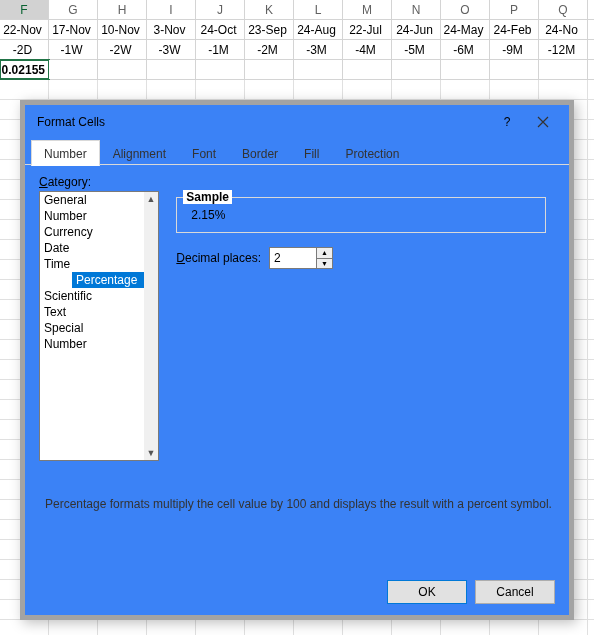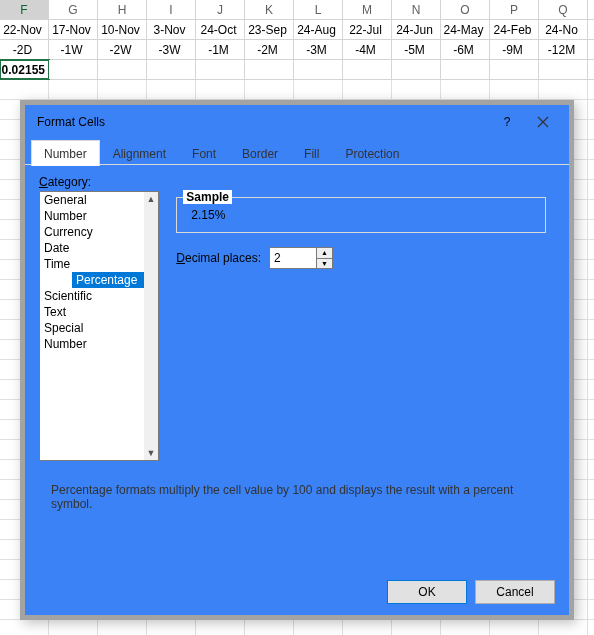--- a/index.html
+++ b/index.html
@@ -39,21 +39,21 @@
 .samplebox { border:1px solid #d9d9d9; padding:10px 8px 10px 8px; position:relative; margin-top:6px;}
 .samplebox .legend { position:absolute; top:-8px; left:6px; background:#fff; padding:0 3px; font-size:12px;font-weight:bold; }
 .sampletxt { padding-left:6px; }
 .decrow { margin-top:14px; display:flex; align-items:center; }
 .decrow label span.u { text-decoration:underline; }
 .spinner { margin-left:8px; display:flex; border:1px solid #7a7a7a; height:22px; }
 .spinner input { width:46px; border:none; padding:0 4px; font-size:12px; outline:none; }
 .spinner .btns { width:16px; display:flex; flex-direction:column; border-left:1px solid #7a7a7a; }
 .spinner .btns div { flex:1; display:flex; align-items:center; justify-content:center; font-size:7px; cursor:default; background:#efefef; }
 .spinner .btns div:first-child { border-bottom:1px solid #7a7a7a; }
-.desc { position:absolute; left:26px; right:14px; bottom:58px; font-size:12px; color:#333; }
+.desc { position:absolute; left:20px; right:14px; bottom:58px; font-size:12px; color:#333; }
 .buttons { height:46px; border-top:0; display:flex; justify-content:flex-end; align-items:center; padding:0 14px; gap:8px; }
 .btn { width:80px; height:24px; border:1px solid #adadad; background:#e1e1e1; cursor:default; display:flex; align-items:center; justify-content:center; }
 .btn.primary { border:1.5px solid #0078d7; background:#e1e1e1;text-align:right; }
 svg { display:block; }
 </style>
 </head>
 <body>
 
 <div class="grid">
   <div class="colheaders" id="colheaders">

